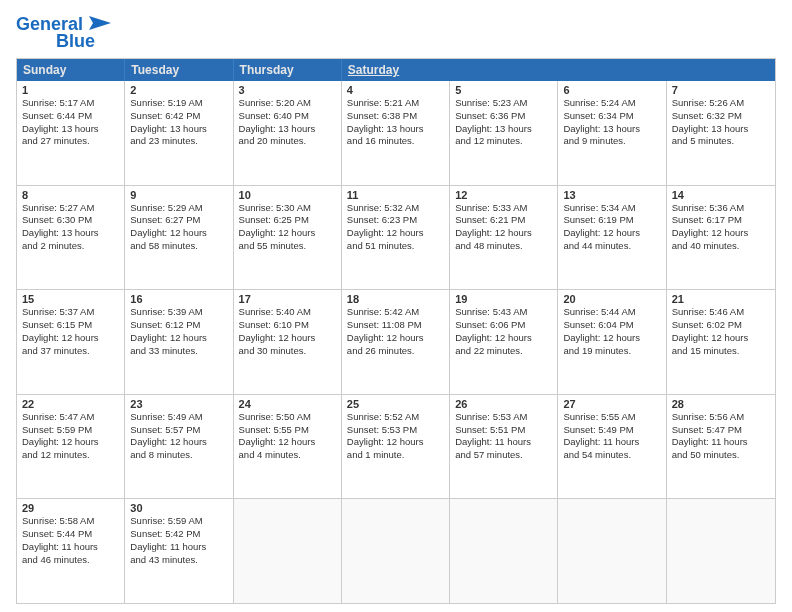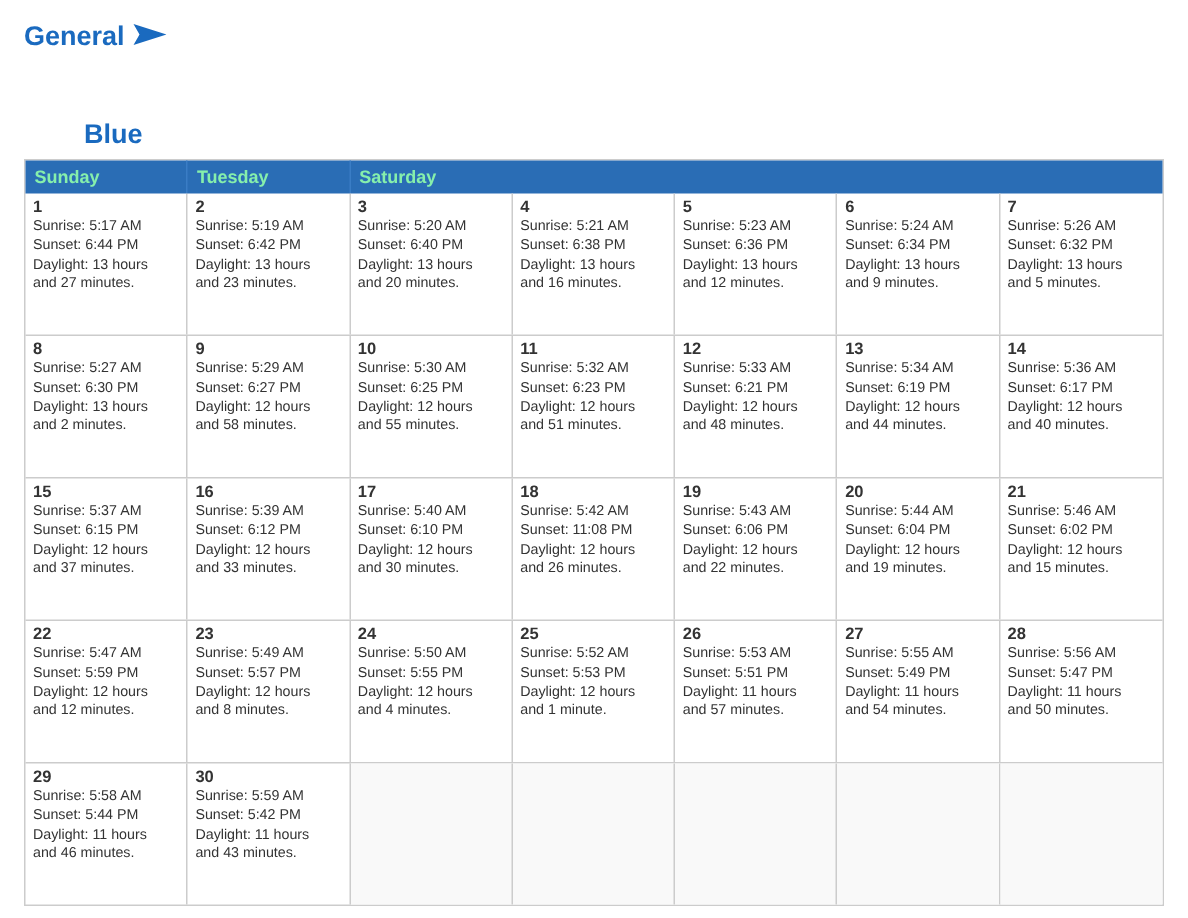--- a/index.html
+++ b/index.html
@@ -53,27 +53,27 @@
       display: flex;
       flex-direction: column;
       border: 1px solid #ccc;
     }
     .cal-header {
       display: grid;
       grid-template-columns: repeat(7, 1fr);
       background: #2a6db5;
     }
     .cal-header-cell {
-      color: #86efac;
+      color: #e5e5e5;
       font-weight: bold;
       font-size: 12px;
       padding: 4px 6px;
       border-right: 1px solid #3a7dc5;
     }
-    .cal-header-cell:last-child { border-right: none; }
+    .cal-header-cell:last-child { border-right: none; text-decoration: underline; }
     .cal-body {
       flex: 1;
       display: flex;
       flex-direction: column;
     }
     .cal-row {
       display: grid;
       grid-template-columns: repeat(7, 1fr);
       flex: 1;
       border-bottom: 1px solid #ccc;
@@ -95,21 +95,21 @@
       margin-bottom: 1px;
     }
     .cal-cell .info { line-height: 1.35; }
   </style>
 </head>
 <body>
 
 <div class="page">
   <div class="header">
     <div class="logo">
-      <div style="display:flex;flex-direction:column;align-items:flex-start;gap:48px;">
+      <div style="display:flex;flex-direction:column;align-items:flex-start;">
         <div style="display:flex;align-items:center;">
           <span class="logo-text">
             <span class="blue">General</span>
           </span>
           <svg width="26" height="22" viewBox="0 0 26 22" style="margin-left:2px;margin-bottom:2px;">
             <polygon points="4,4 26,11 4,18 8,11" fill="#1a6abf"></polygon>
           </svg>
         </div>
         <span class="logo-text" style="margin-top:-4px;margin-left:40px;">
           <span class="blue">Blue</span>
@@ -119,20 +119,21 @@
     <div class="title-block">
       <h1></h1>
       <h2></h2>
     </div>
   </div>
 
   <div class="calendar">
     <div class="cal-header">
     <div class="cal-header-cell">Sunday</div>
         <div class="cal-header-cell">Tuesday</div>
+        <div class="cal-header-cell">Thursday</div>
         <div class="cal-header-cell">Saturday</div>
       </div>
     <div class="cal-body">
     <div class="cal-row">
           <div class="cal-cell">
             <span class="day-num">1</span>
             <div class="info">
               <div>Sunrise: 5:17 AM</div>
               <div>Sunset: 6:44 PM</div>
               <div>Daylight: 13 hours</div>

